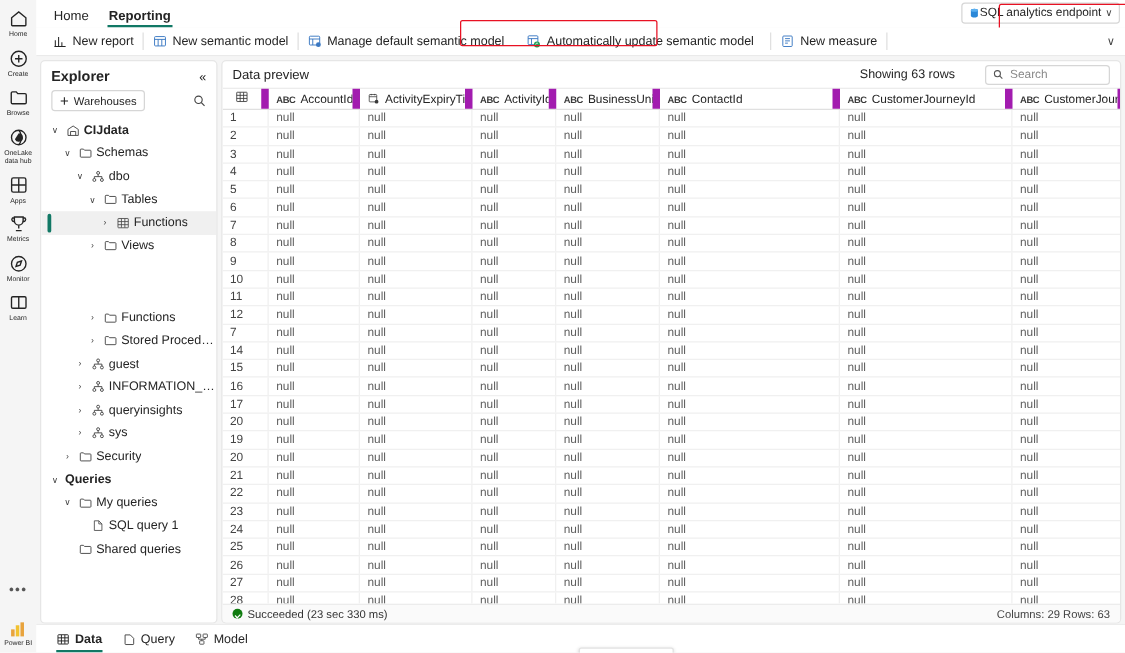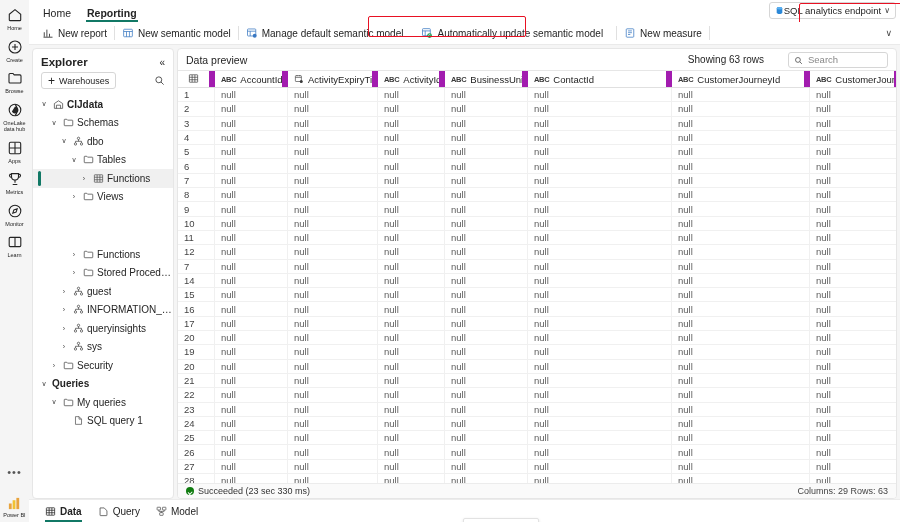--- a/index.html
+++ b/index.html
@@ -499,20 +499,29 @@
             <div class="node" style="padding-left: 26px;">
               <span class="twisty"></span>
               <span class="nico">
                 <svg viewBox="0 0 16 16" fill="none" stroke="#494949" stroke-width="1">
                   <path d="M3.6 2.4h5.2l3.6 3.6v7.6H3.6z"></path>
                   <path d="M8.8 2.4V6h3.6"></path>
                 </svg>
               </span>
               <span class="nlbl">SQL query 1</span>
             </div>
+            <div class="node" style="padding-left: 16px;">
+              <span class="twisty"></span>
+              <span class="nico">
+                <svg viewBox="0 0 16 16" fill="none" stroke="#494949" stroke-width="1.1">
+                  <path d="M1.8 4.2a.9.9 0 0 1 .9-.9h2.8l1.2 1.3h6.6a.9.9 0 0 1 .9.9v6.3a.9.9 0 0 1-.9.9H2.7a.9.9 0 0 1-.9-.9z"></path>
+                </svg>
+              </span>
+              <span class="nlbl">Shared queries</span>
+            </div>
           </div>
       </div>
 
       <div class="pane">
         <div class="pane-head">
           <span class="pane-title">Data preview</span>
           <div class="pane-right">
             <span class="showing">Showing 63 rows</span>
             <div class="search-box">
               <span class="s-ico"><svg viewBox="0 0 16 16" fill="none" stroke="#555" stroke-width="1.5">

